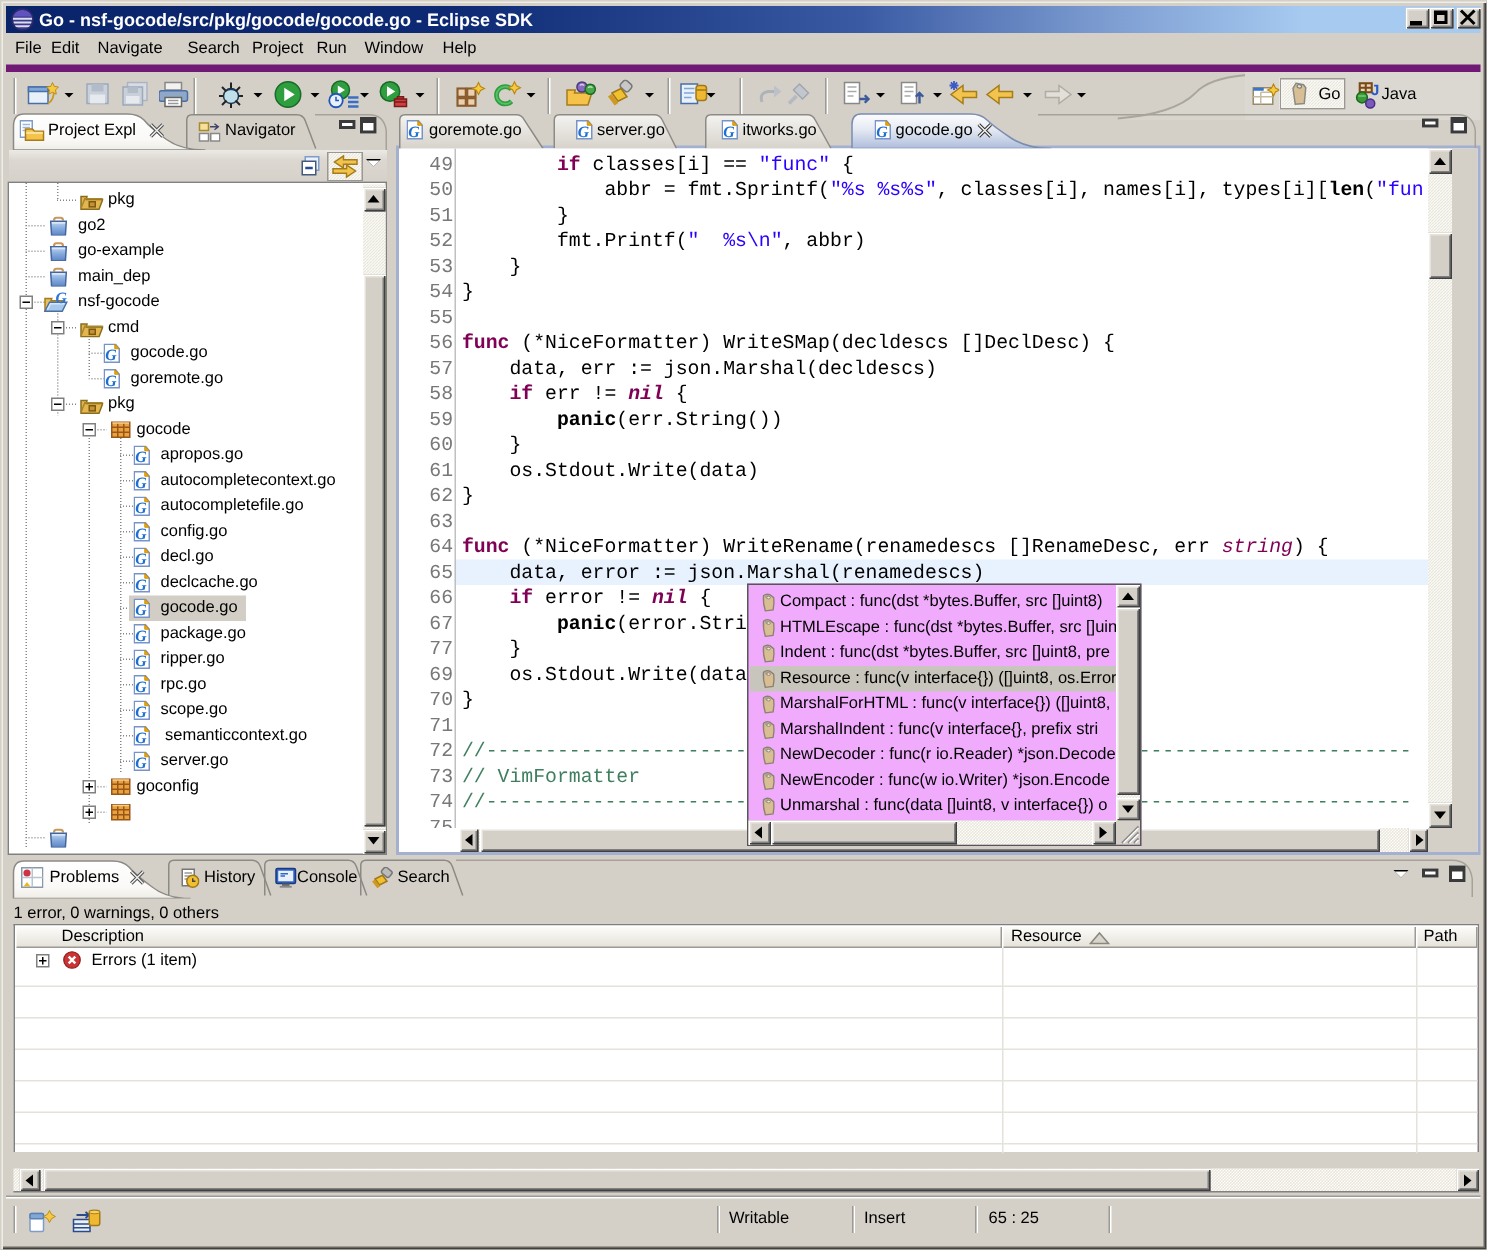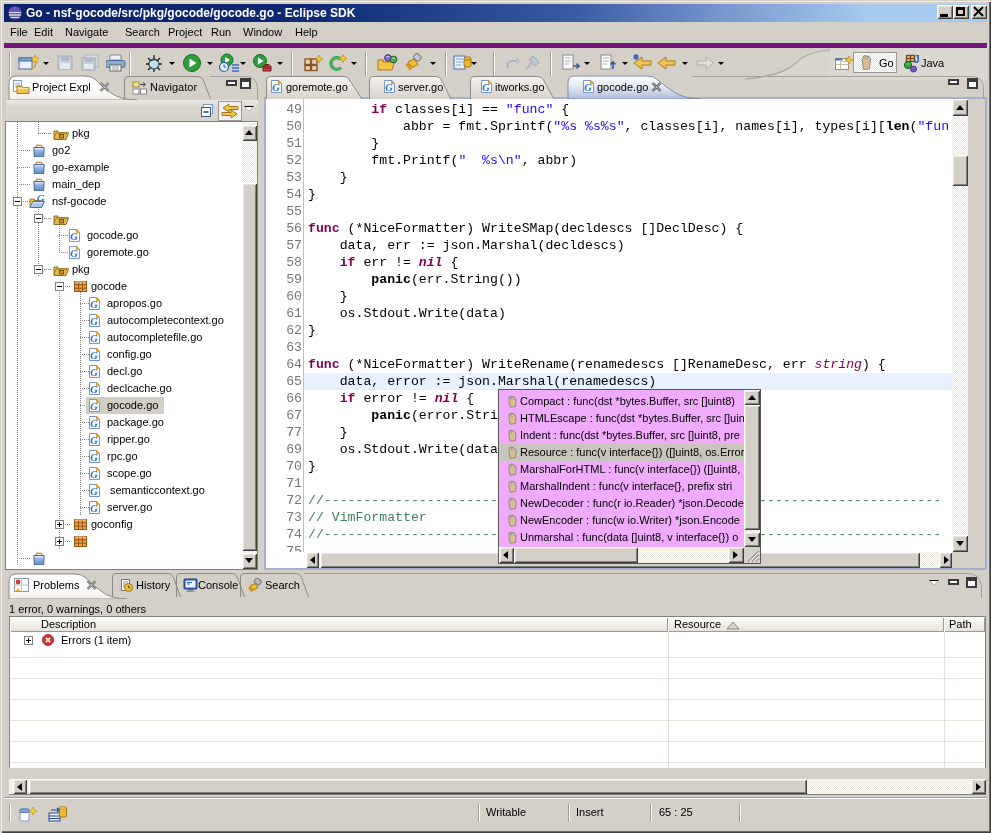--- a/index.html
+++ b/index.html
@@ -340,20 +340,21 @@
 <path d="M2 13.5 L5 7.5 L16.5 7.5 L13.5 13.5 Z" fill="#A8C8EC" stroke="#4A6FA5"></path>
 <path d="M3.5 12.5 L5.8 8.5 L15 8.5" fill="none" stroke="#D8E8F8" stroke-width="1"></path>
 <text x="9" y="8" font-size="10.5" font-style="italic" font-weight="bold" fill="#2A76D8" font-family="Liberation Serif,serif">G</text>
       </svg>
     <div class="trow" style="left:46px;top:71px">nsf-gocode</div>
     <div class="doth" style="left:32px;top:96px;width:13px"></div>
     <div class="expbox" style="left:28px;top:92px"></div>
     <svg class="abs" style="left:47px;top:90px" width="16" height="13">
         <use href="#pkgfold"></use>
       </svg>
+    <div class="trow" style="left:66px;top:88px">cmd</div>
     <div class="doth" style="left:53px;top:113px;width:12px"></div>
     <svg class="abs" style="left:63px;top:107px" width="12" height="14">
         <use href="#gfile"></use>
       </svg>
     <div class="trow" style="left:81px;top:105px">gocode.go</div>
     <div class="doth" style="left:53px;top:130px;width:12px"></div>
     <svg class="abs" style="left:63px;top:124px" width="12" height="14">
         <use href="#gfile"></use>
       </svg>
     <div class="trow" style="left:81px;top:122px">goremote.go</div>

